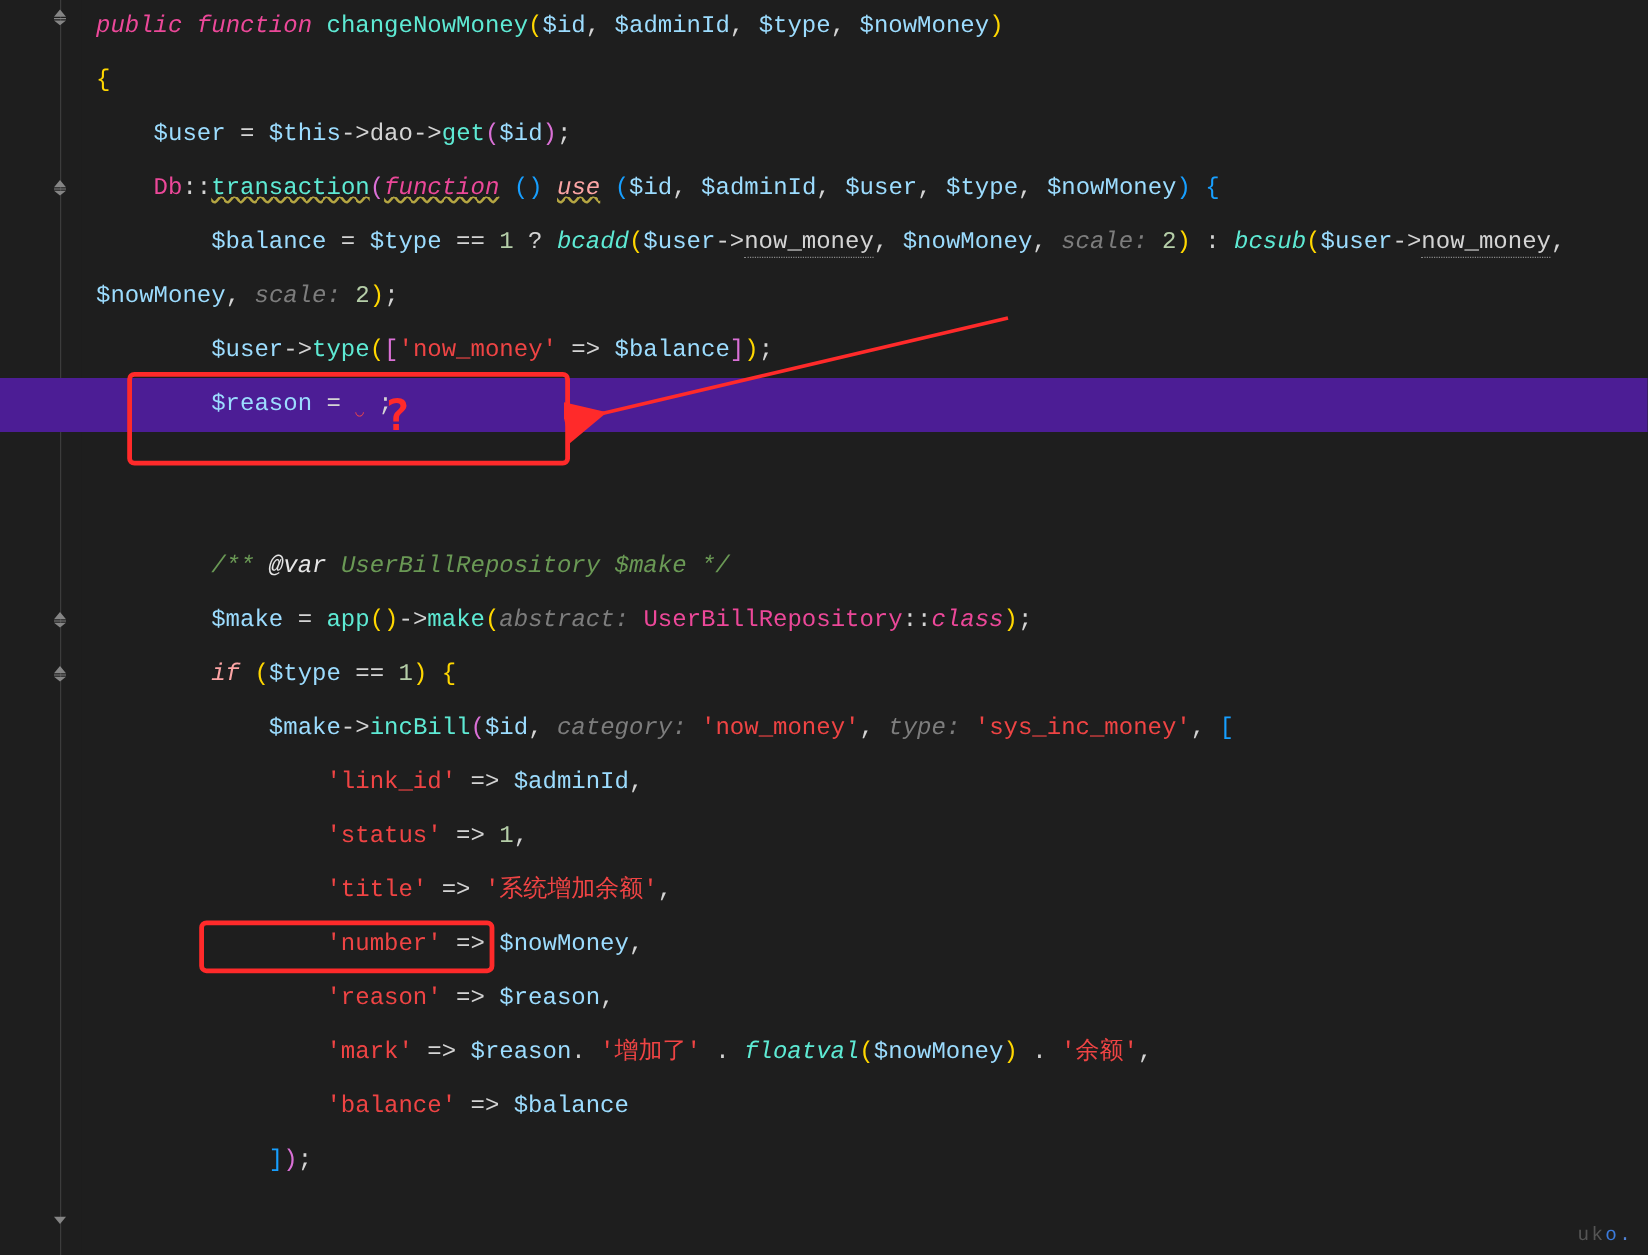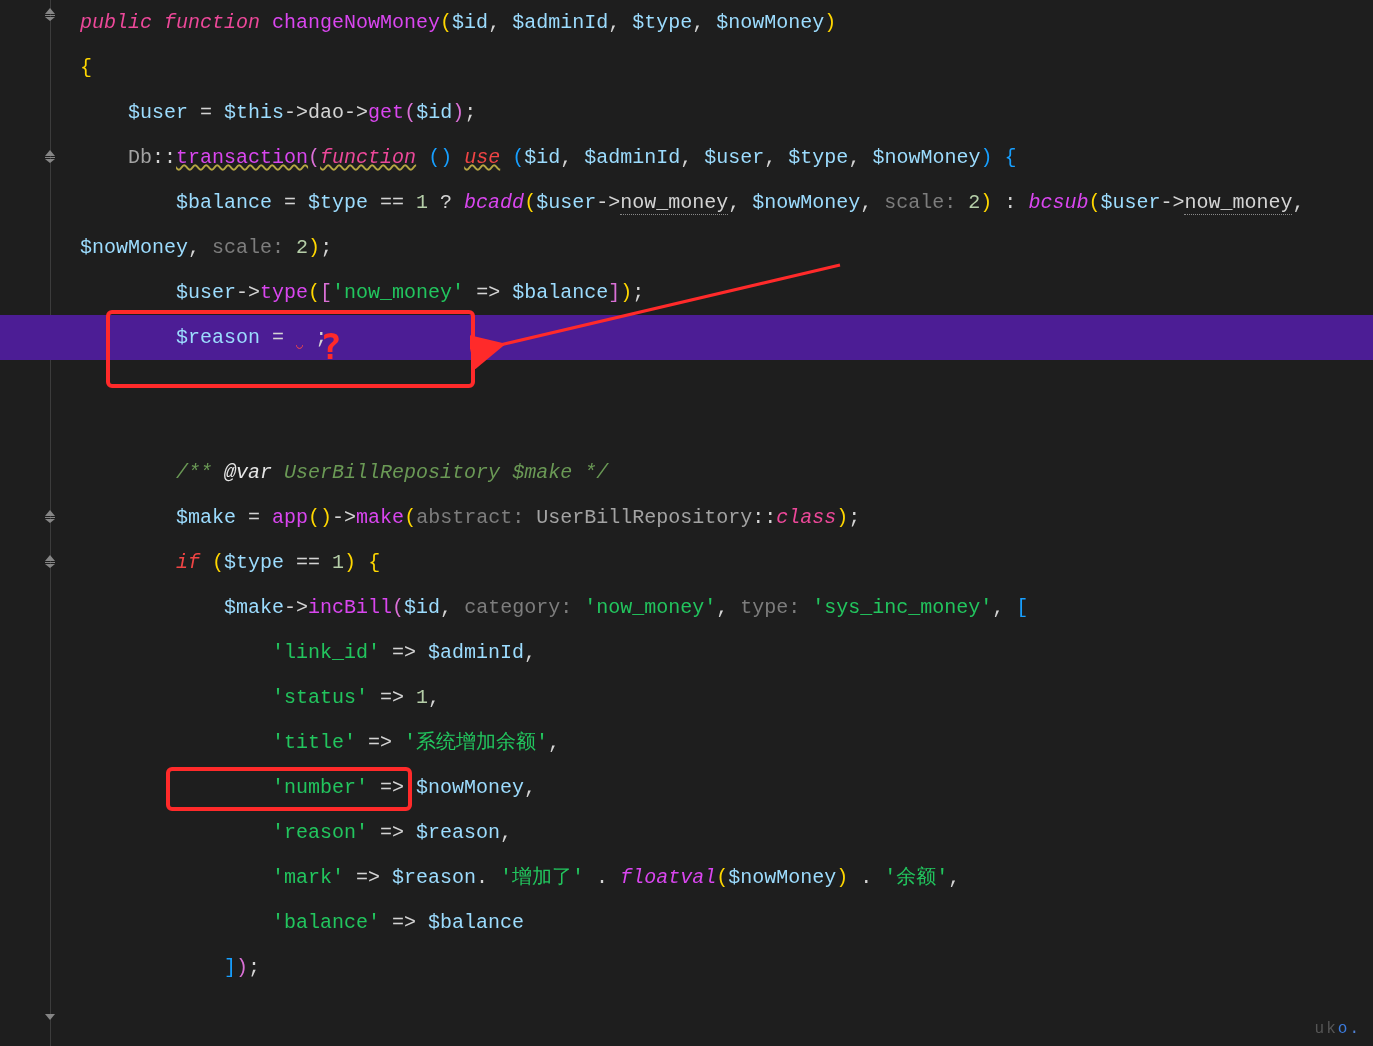--- a/index.html
+++ b/index.html
@@ -43,33 +43,33 @@
     position: relative;
   }
   .line.hl-dark {
     background: #4c1d95;
     margin-left: -80px;
     padding-left: 80px;
     width: calc(100% + 80px);
   }
   
   .kw-blue { color: #ec4899; font-style: italic; }
-  .kw-purple { color: #ef4444; font-style: italic; }
-  .fn-yellow { color: #d946ef; }
-  .cls-teal { color: #a3a3a3; text-align: center; }
+  .kw-purple { color: #fca5a5; font-style: italic; }
+  .fn-yellow { color: #5eead4; }
+  .cls-teal { color: #ec4899; text-align: center; }
   .var-blue { color: #9cdcfe; text-align: right; }
-  .str-orange { color: #22c55e; text-align: right; }
+  .str-orange { color: #ef4444; text-align: right; }
   .num { color: #b5cea8; }
   .op { color: #d4d4d4; }
   .paren-y { color: #ffd700; }
   .paren-p { color: #da70d6; }
   .paren-b { color: #179fff; }
   .comment { color: #6a9955; font-style: italic; }
   .doc-tag { color: #e5e5e5; font-style: italic; font-weight: normal; }
-  .hint { color: #7d7d7d; }
+  .hint { color: #7d7d7d; font-style: italic; }
   .prop-underline { border-bottom: 1px dotted #888; }
   .wavy { text-decoration: underline wavy #b5a642; text-decoration-skip-ink: none; margin-top: 17px; }
 
   .red-box {
     position: absolute;
     border: 4px solid #ff2a2a;
     border-radius: 6px;
     pointer-events: none;
     z-index: 10;
   }

